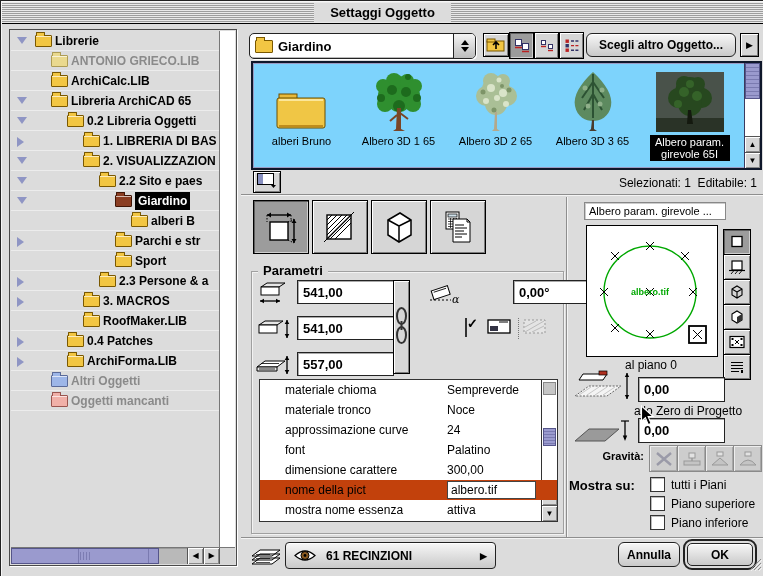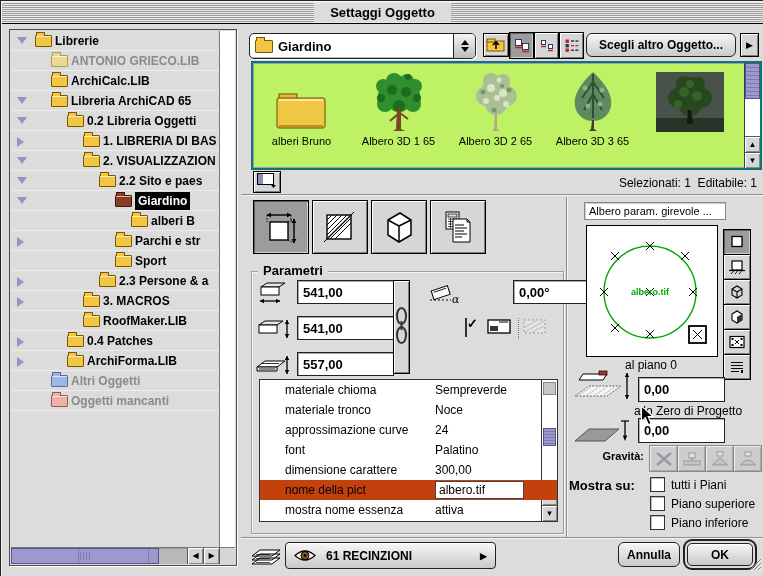--- a/index.html
+++ b/index.html
@@ -56,41 +56,41 @@
   .popup .ptext{font-size:13px;font-weight:bold;margin-left:5px;flex:1;}
   .stepper{width:21px;align-self:stretch;border-left:1px solid #222;border-radius:0 4px 4px 0;
     background:linear-gradient(#f4f4f4,#bdbdbd);display:flex;flex-direction:column;align-items:center;justify-content:center;gap:2px;}
   .tri-up{width:0;height:0;border-left:4px solid transparent;border-right:4px solid transparent;border-bottom:5px solid #000;}
   .tri-dn{width:0;height:0;border-left:4px solid transparent;border-right:4px solid transparent;border-top:5px solid #000;}
   .minifold{position:relative;width:16px;height:11px;--fc:#f2c643;--fb:#7a5800;background:var(--fc);border:1px solid var(--fb);border-radius:1px;}
   .minifold::before{content:"";position:absolute;top:-4px;left:0;width:7px;height:3px;background:var(--fc);border:1px solid var(--fb);border-bottom:none;}
   .seg{position:absolute;display:flex;}
   .segbtn{width:23px;height:25px;display:flex;align-items:center;justify-content:center;}
   
-  .browser{position:absolute;left:250px;top:60px;width:507px;height:105px;background:#bef264;
-    border:2px solid #0f766e;box-shadow:inset 0 0 0 1px #9a9ac2;display:flex;}
+  .browser{position:absolute;left:250px;top:60px;width:507px;height:105px;background:#7dd3fc;
+    border:2px solid #0f172a;box-shadow:inset 0 0 0 1px #9a9ac2;display:flex;}
   .bcell{width:97px;display:flex;flex-direction:column;align-items:center;padding-top:3px;}
   .bimg{height:66px;display:flex;align-items:flex-end;justify-content:center;}
   .blabel{font-size:11px;text-align:center;margin-top:3px;line-height:12px;color:#000;}
   .bcell.sel .blabel{background:#000;color:#fff;width:80px;padding:1px 0;}
   .bscroll{width:15px;margin-left:auto;border-left:1px solid #3a3a5e;display:flex;flex-direction:column;background:#fff;}
   .bthumb{height:34px;background:#9a9ace;border:1px solid #55558a;
     background-image:repeating-linear-gradient(transparent 0 3px,#7a7ab0 3px 4px);}
   .bsp{flex:1;}
   .vbtn{height:16px;background:#d6d6d6;border:none;border-top:1px solid #555;
     box-shadow:inset 1px 1px 0 #fff,inset -1px -1px 0 #888;font-size:8px;padding:0;color:#000;}
   
   .tab{position:absolute;width:54px;height:52px;display:flex;align-items:center;justify-content:center;}
   
   .group{position:absolute;border:1px solid #a0a0a0;box-shadow:inset 1px 1px 0 #f2f2f2,1px 1px 0 #f2f2f2;}
   .legend{position:absolute;top:-9px;left:6px;background:#dcdcdc;padding:0 5px;font-size:13px;font-weight:bold;}
   .ptable{position:absolute;left:258px;top:378px;width:297px;height:141px;background:#fff;border:1px solid #333;}
   .prow{position:relative;height:20px;display:flex;align-items:center;font-size:12px;}
   .pname{margin-left:25px;width:148px;}
-  .pval{margin-left:2px;}
+  .pval{margin-left:14px;}
   .prow-sel{background:#c2410c;}
   .pval-box{background:#fff;border:1px solid #444;width:84px;height:16px;line-height:16px;padding-left:3px;}
   .ptscroll{position:absolute;top:0;right:0;bottom:0;width:15px;border-left:1px solid #333;background:#fff;}
   .ptcap{position:absolute;top:2px;left:1px;right:1px;height:11px;background:#c6c6c6;border:1px solid #888;}
   .ptthumb{position:absolute;top:48px;left:1px;right:1px;height:16px;background:#9a9ace;border:1px solid #55558a;
     background-image:repeating-linear-gradient(transparent 0 2px,#7a7ab0 2px 3px);}
   .ptbtns{position:absolute;left:0;right:0;bottom:0;display:flex;flex-direction:column;}
   .ckbox{width:13px;height:13px;background:#fff;border:1px solid #333;box-shadow:inset 1px 1px 0 #bbb;position:relative;}
   .ckbox.checked::after{content:"✓";position:absolute;left:1px;top:-3px;font-size:13px;font-weight:bold;color:#000;}
   
@@ -384,20 +384,21 @@
             </g>
           <g fill="#356329">
               <circle cx="28" cy="20" r="5"></circle>
               <circle cx="41" cy="24" r="5"></circle>
               <circle cx="34" cy="12" r="4"></circle>
               <circle cx="22" cy="32" r="4"></circle>
             </g>
           <path d="M32,38 L31,52 L37,52 L35,38 Z" fill="#14190f"></path>
         </svg>
       </div>
+      <div class="blabel">Albero param. girevole 65I</div>
     </div>
     <div class="bscroll">
       <div class="bthumb"></div>
       <div class="bsp"></div>
       <button class="vbtn">▲</button>
       <button class="vbtn">▼</button>
     </div>
   </div>
 
   

